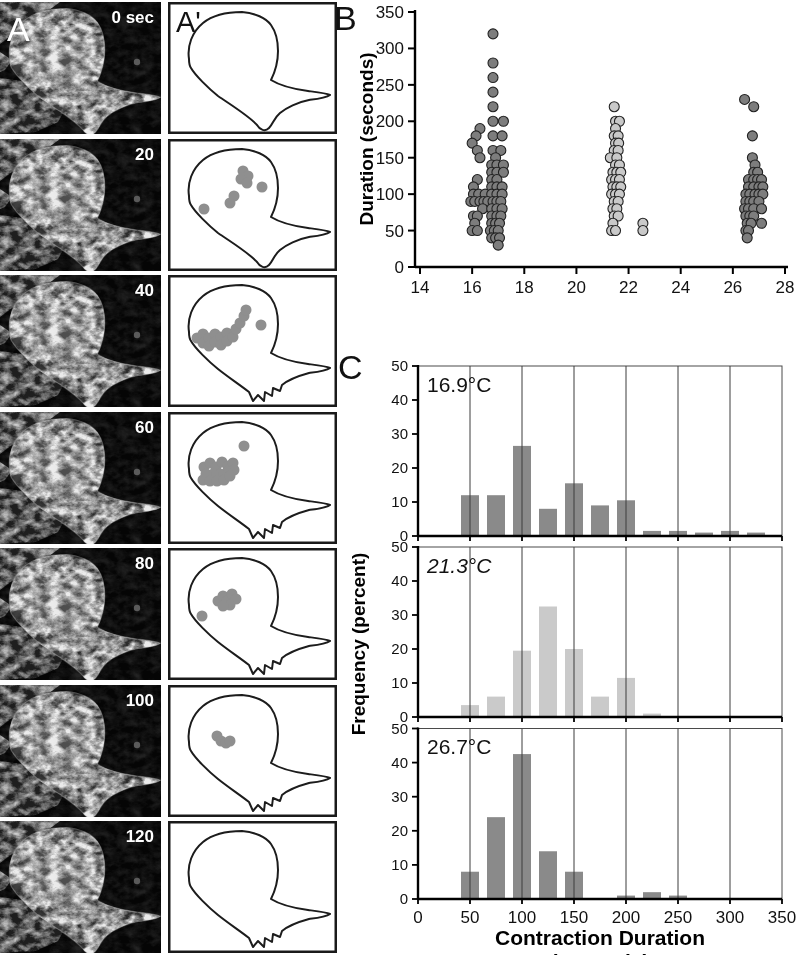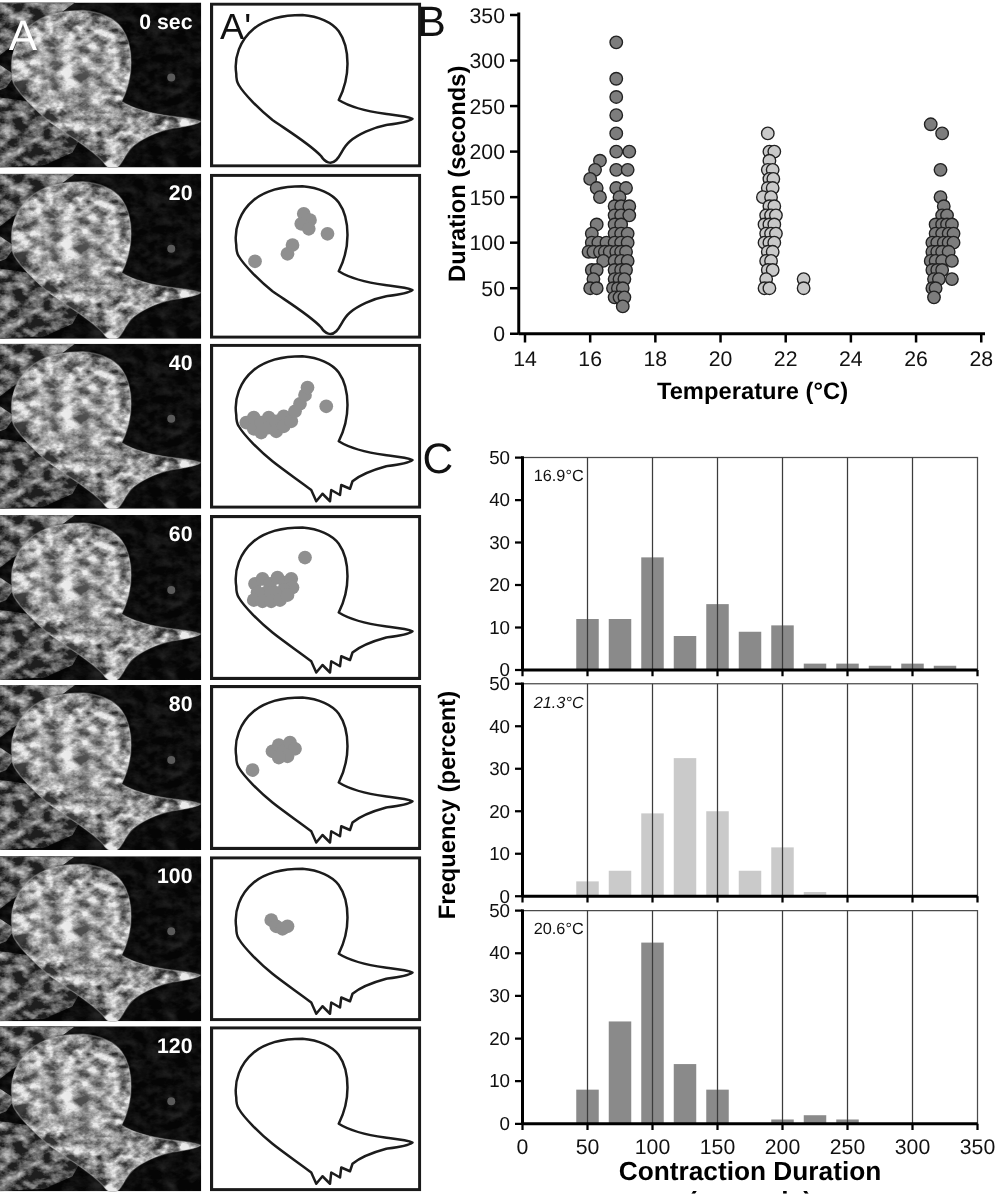--- a/index.html
+++ b/index.html
@@ -4,21 +4,21 @@
 <style>
   html,body{margin:0;padding:0;background:#fff;}
   #fig{position:relative;width:799px;height:955px;background:#fff;overflow:hidden;
        font-family:"Liberation Sans",sans-serif;color:#111;}
   .abs{position:absolute;}
   .panel-letter{font-size:34px;font-weight:400;color:#111;line-height:1;}
   .white-letter{font-size:34px;font-weight:400;color:#fff;line-height:1;}
   .ap-letter{font-size:29px;font-weight:400;color:#111;line-height:1;}
   .axis-title{font-weight:bold;color:#000;text-align:center;}
   .rot{transform:rotate(-90deg);}
-  .temp-label{font-size:13px;color:#111;}
+  .temp-label{font-size:21px;color:#111;}
   svg{display:block;}
 </style>
 </head>
 <body>
 
 <svg width="0" height="0" style="position:absolute" aria-hidden="true">
   <defs>
     <filter id="fibBright" x="-5%" y="-5%" width="110%" height="110%">
       <feTurbulence type="fractalNoise" baseFrequency="0.09 0.13" numOctaves="4" seed="7" result="n"></feTurbulence>
       <feColorMatrix in="n" type="matrix" values="0 0 0 0 0.84  0 0 0 0 0.84  0 0 0 0 0.84  1.35 1.35 1.35 0 -1.5" result="s"></feColorMatrix>
@@ -428,21 +428,20 @@
         <circle cx="419.79814999999996" cy="216" r="5" fill="#7d7d7d" stroke="#222" stroke-width="1.1"></circle>
         <circle cx="423.70880000000005" cy="216" r="5" fill="#7d7d7d" stroke="#222" stroke-width="1.1"></circle>
         <circle cx="417.19105" cy="223.28571428571428" r="5" fill="#7d7d7d" stroke="#222" stroke-width="1.1"></circle>
         <circle cx="421.1017" cy="223.28571428571428" r="5" fill="#7d7d7d" stroke="#222" stroke-width="1.1"></circle>
         <circle cx="431.53010000000006" cy="223.28571428571428" r="5" fill="#7d7d7d" stroke="#222" stroke-width="1.1"></circle>
         <circle cx="415.88750000000005" cy="230.57142857142858" r="5" fill="#7d7d7d" stroke="#222" stroke-width="1.1"></circle>
         <circle cx="418.49460000000005" cy="230.57142857142858" r="5" fill="#7d7d7d" stroke="#222" stroke-width="1.1"></circle>
         <circle cx="417.19105" cy="237.85714285714286" r="5" fill="#7d7d7d" stroke="#222" stroke-width="1.1"></circle>
       </g>
     </svg>
-  <div class="abs axis-title" style="left:452px;top:303px;width:300px;font-size:19px;">Temperature (°C)</div>
 
   <div class="abs panel-letter" style="left:338px;top:350px;">C</div>
   <div class="abs axis-title rot" style="left:249px;top:633px;width:220px;font-size:19px;">Frequency (percent)</div>
   <svg id="svgC" class="abs" style="left:330px;top:345px;" width="469" height="580" viewBox="0 0 469 580">
       <g>
         <rect x="88" y="21" width="364" height="170" fill="none" stroke="#4a4a4a" stroke-width="1"></rect>
         <rect x="131" y="150.2" width="18" height="40.8" fill="#8a8a8a"></rect>
         <rect x="157" y="150.2" width="18" height="40.8" fill="#8a8a8a"></rect>
         <rect x="183" y="100.9" width="18" height="90.1" fill="#8a8a8a"></rect>
         <rect x="209" y="163.8" width="18" height="27.2" fill="#8a8a8a"></rect>
@@ -565,15 +564,15 @@
       <text x="140" y="578" text-anchor="middle" font-size="17" fill="#111" font-family="&quot;Liberation Sans&quot;,sans-serif">50</text>
       <text x="192" y="578" text-anchor="middle" font-size="17" fill="#111" font-family="&quot;Liberation Sans&quot;,sans-serif">100</text>
       <text x="244" y="578" text-anchor="middle" font-size="17" fill="#111" font-family="&quot;Liberation Sans&quot;,sans-serif">150</text>
       <text x="296" y="578" text-anchor="middle" font-size="17" fill="#111" font-family="&quot;Liberation Sans&quot;,sans-serif">200</text>
       <text x="348" y="578" text-anchor="middle" font-size="17" fill="#111" font-family="&quot;Liberation Sans&quot;,sans-serif">250</text>
       <text x="400" y="578" text-anchor="middle" font-size="17" fill="#111" font-family="&quot;Liberation Sans&quot;,sans-serif">300</text>
       <text x="452" y="578" text-anchor="middle" font-size="17" fill="#111" font-family="&quot;Liberation Sans&quot;,sans-serif">350</text>
     </svg>
   <div class="abs temp-label" style="left:427px;top:373px;">16.9°C</div>
   <div class="abs temp-label" style="left:427px;top:554px;font-style:italic;">21.3°C</div>
-  <div class="abs temp-label" style="left:427px;top:735px;">20.6°C</div>
+  <div class="abs temp-label" style="left:427px;top:735px;">26.7°C</div>
   <div class="abs axis-title" style="left:450px;top:926px;width:300px;font-size:21px;">Contraction Duration (seconds)</div>
 </div>
 
 </body></html>

